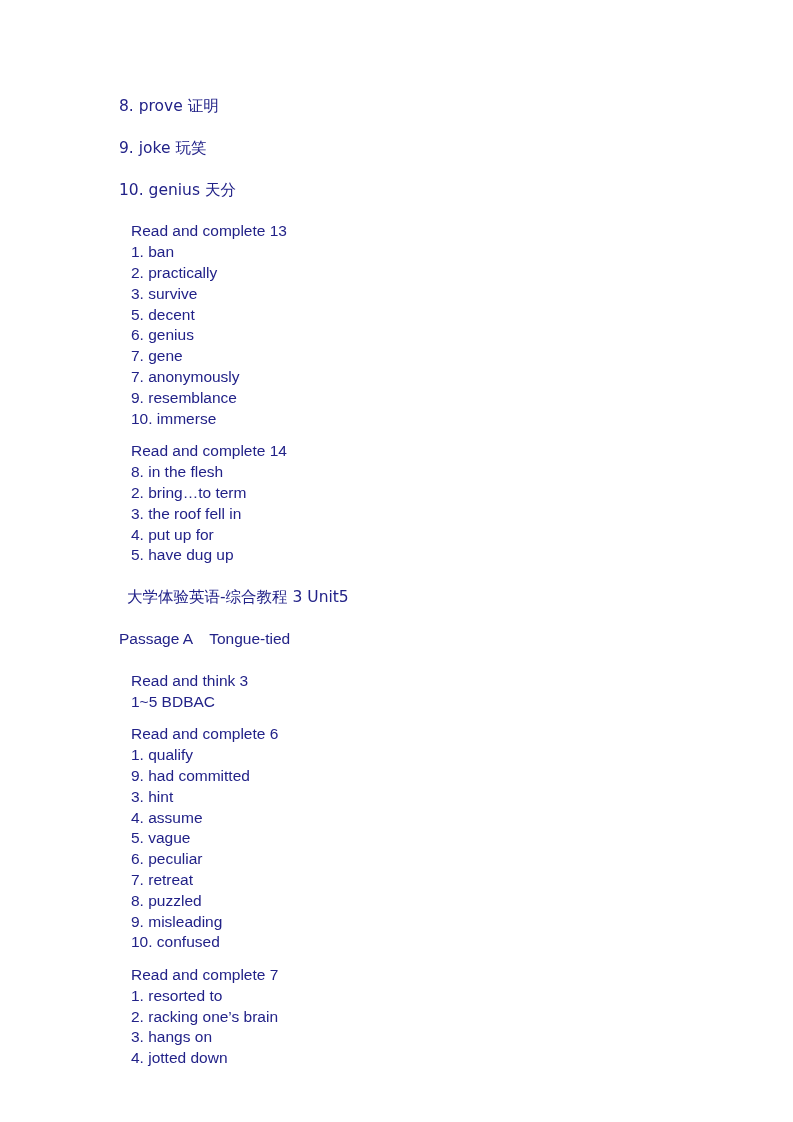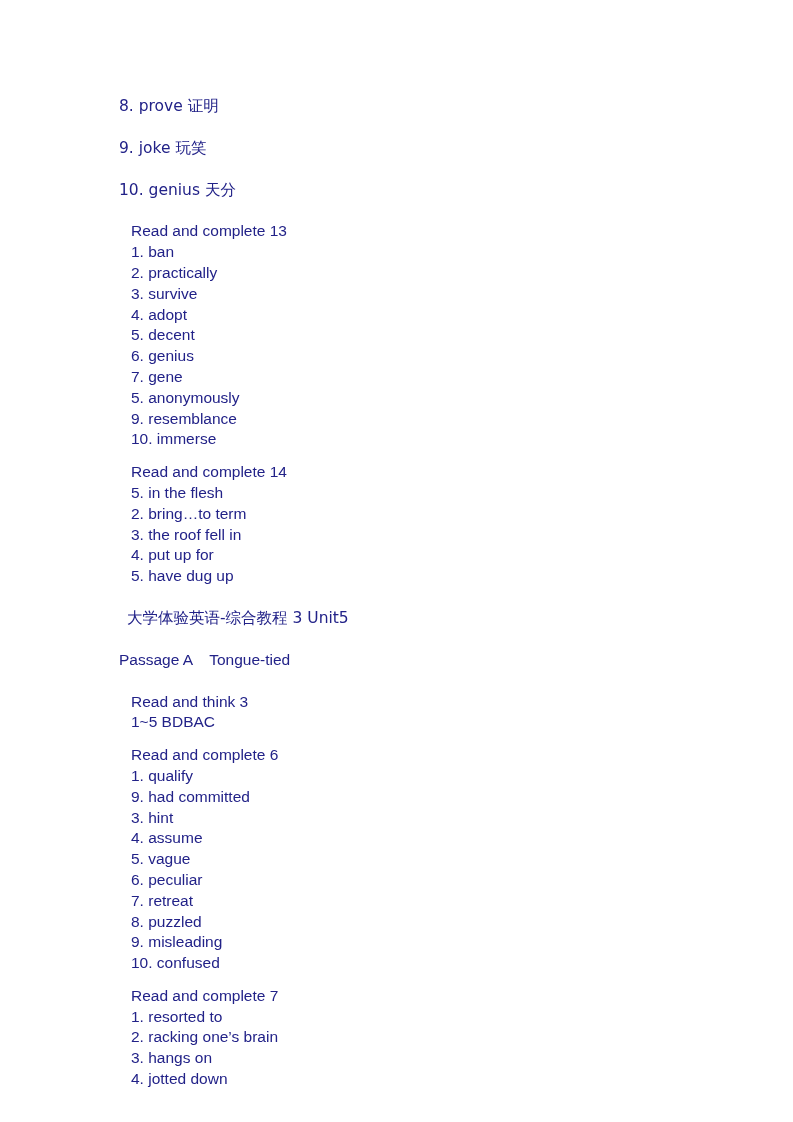--- a/index.html
+++ b/index.html
@@ -76,32 +76,31 @@
 
     <p class="para cn">8. prove 证明</p>
     <p class="para cn">9. joke 玩笑</p>
     <p class="para cn">10. genius 天分</p>
 
     <div class="block">
       <div class="line heading">Read and complete 13</div>
       <div class="line">1. ban</div>
       <div class="line">2. practically</div>
       <div class="line">3. survive</div>
-      <div class="line">4. adopt</div>
       <div class="line">5. decent</div>
       <div class="line">6. genius</div>
       <div class="line">7. gene</div>
-      <div class="line">5. anonymously</div>
+      <div class="line">7. anonymously</div>
       <div class="line">9. resemblance</div>
       <div class="line">10. immerse</div>
     </div>
 
     <div class="block">
       <div class="line heading">Read and complete 14</div>
-      <div class="line">5. in the flesh</div>
+      <div class="line">8. in the flesh</div>
       <div class="line">2. bring…to term</div>
       <div class="line">3. the roof fell in</div>
       <div class="line">4. put up for</div>
       <div class="line">5. have dug up</div>
     </div>
 
     <div class="spaced-title">
       <p class="para cn" style="margin:8px;">大学体验英语-综合教程 3 Unit5</p>
     </div>
 

